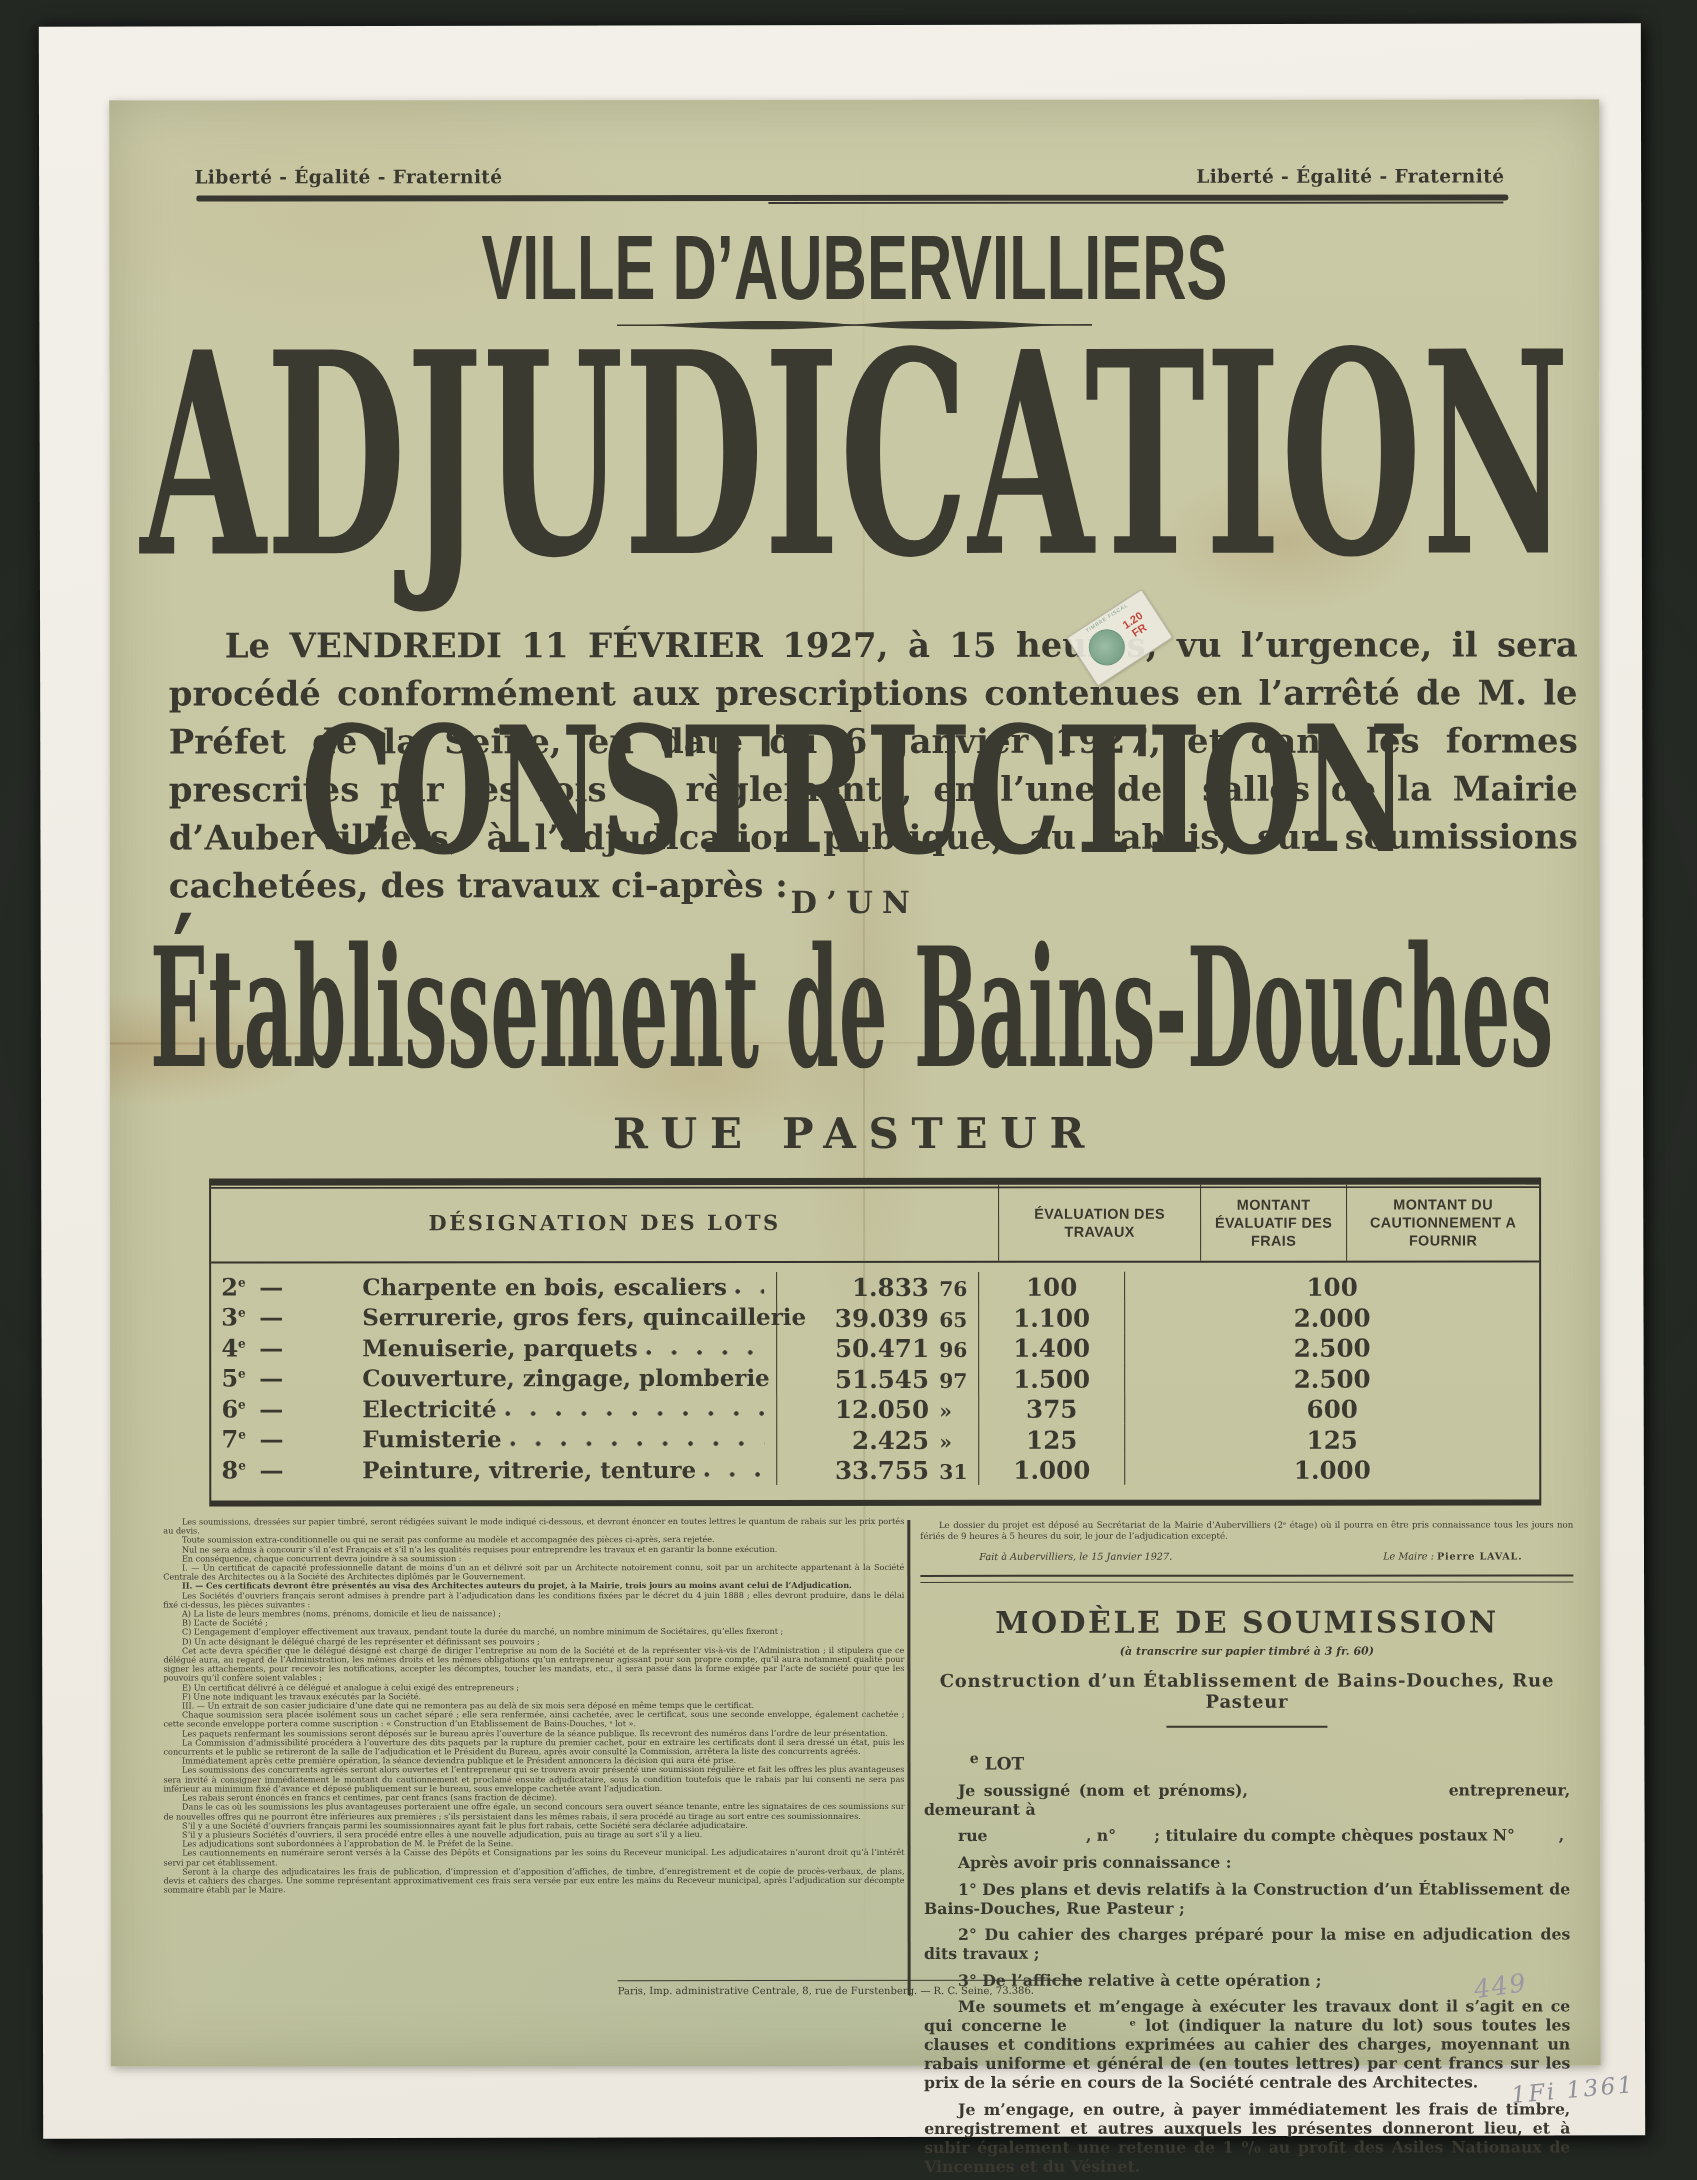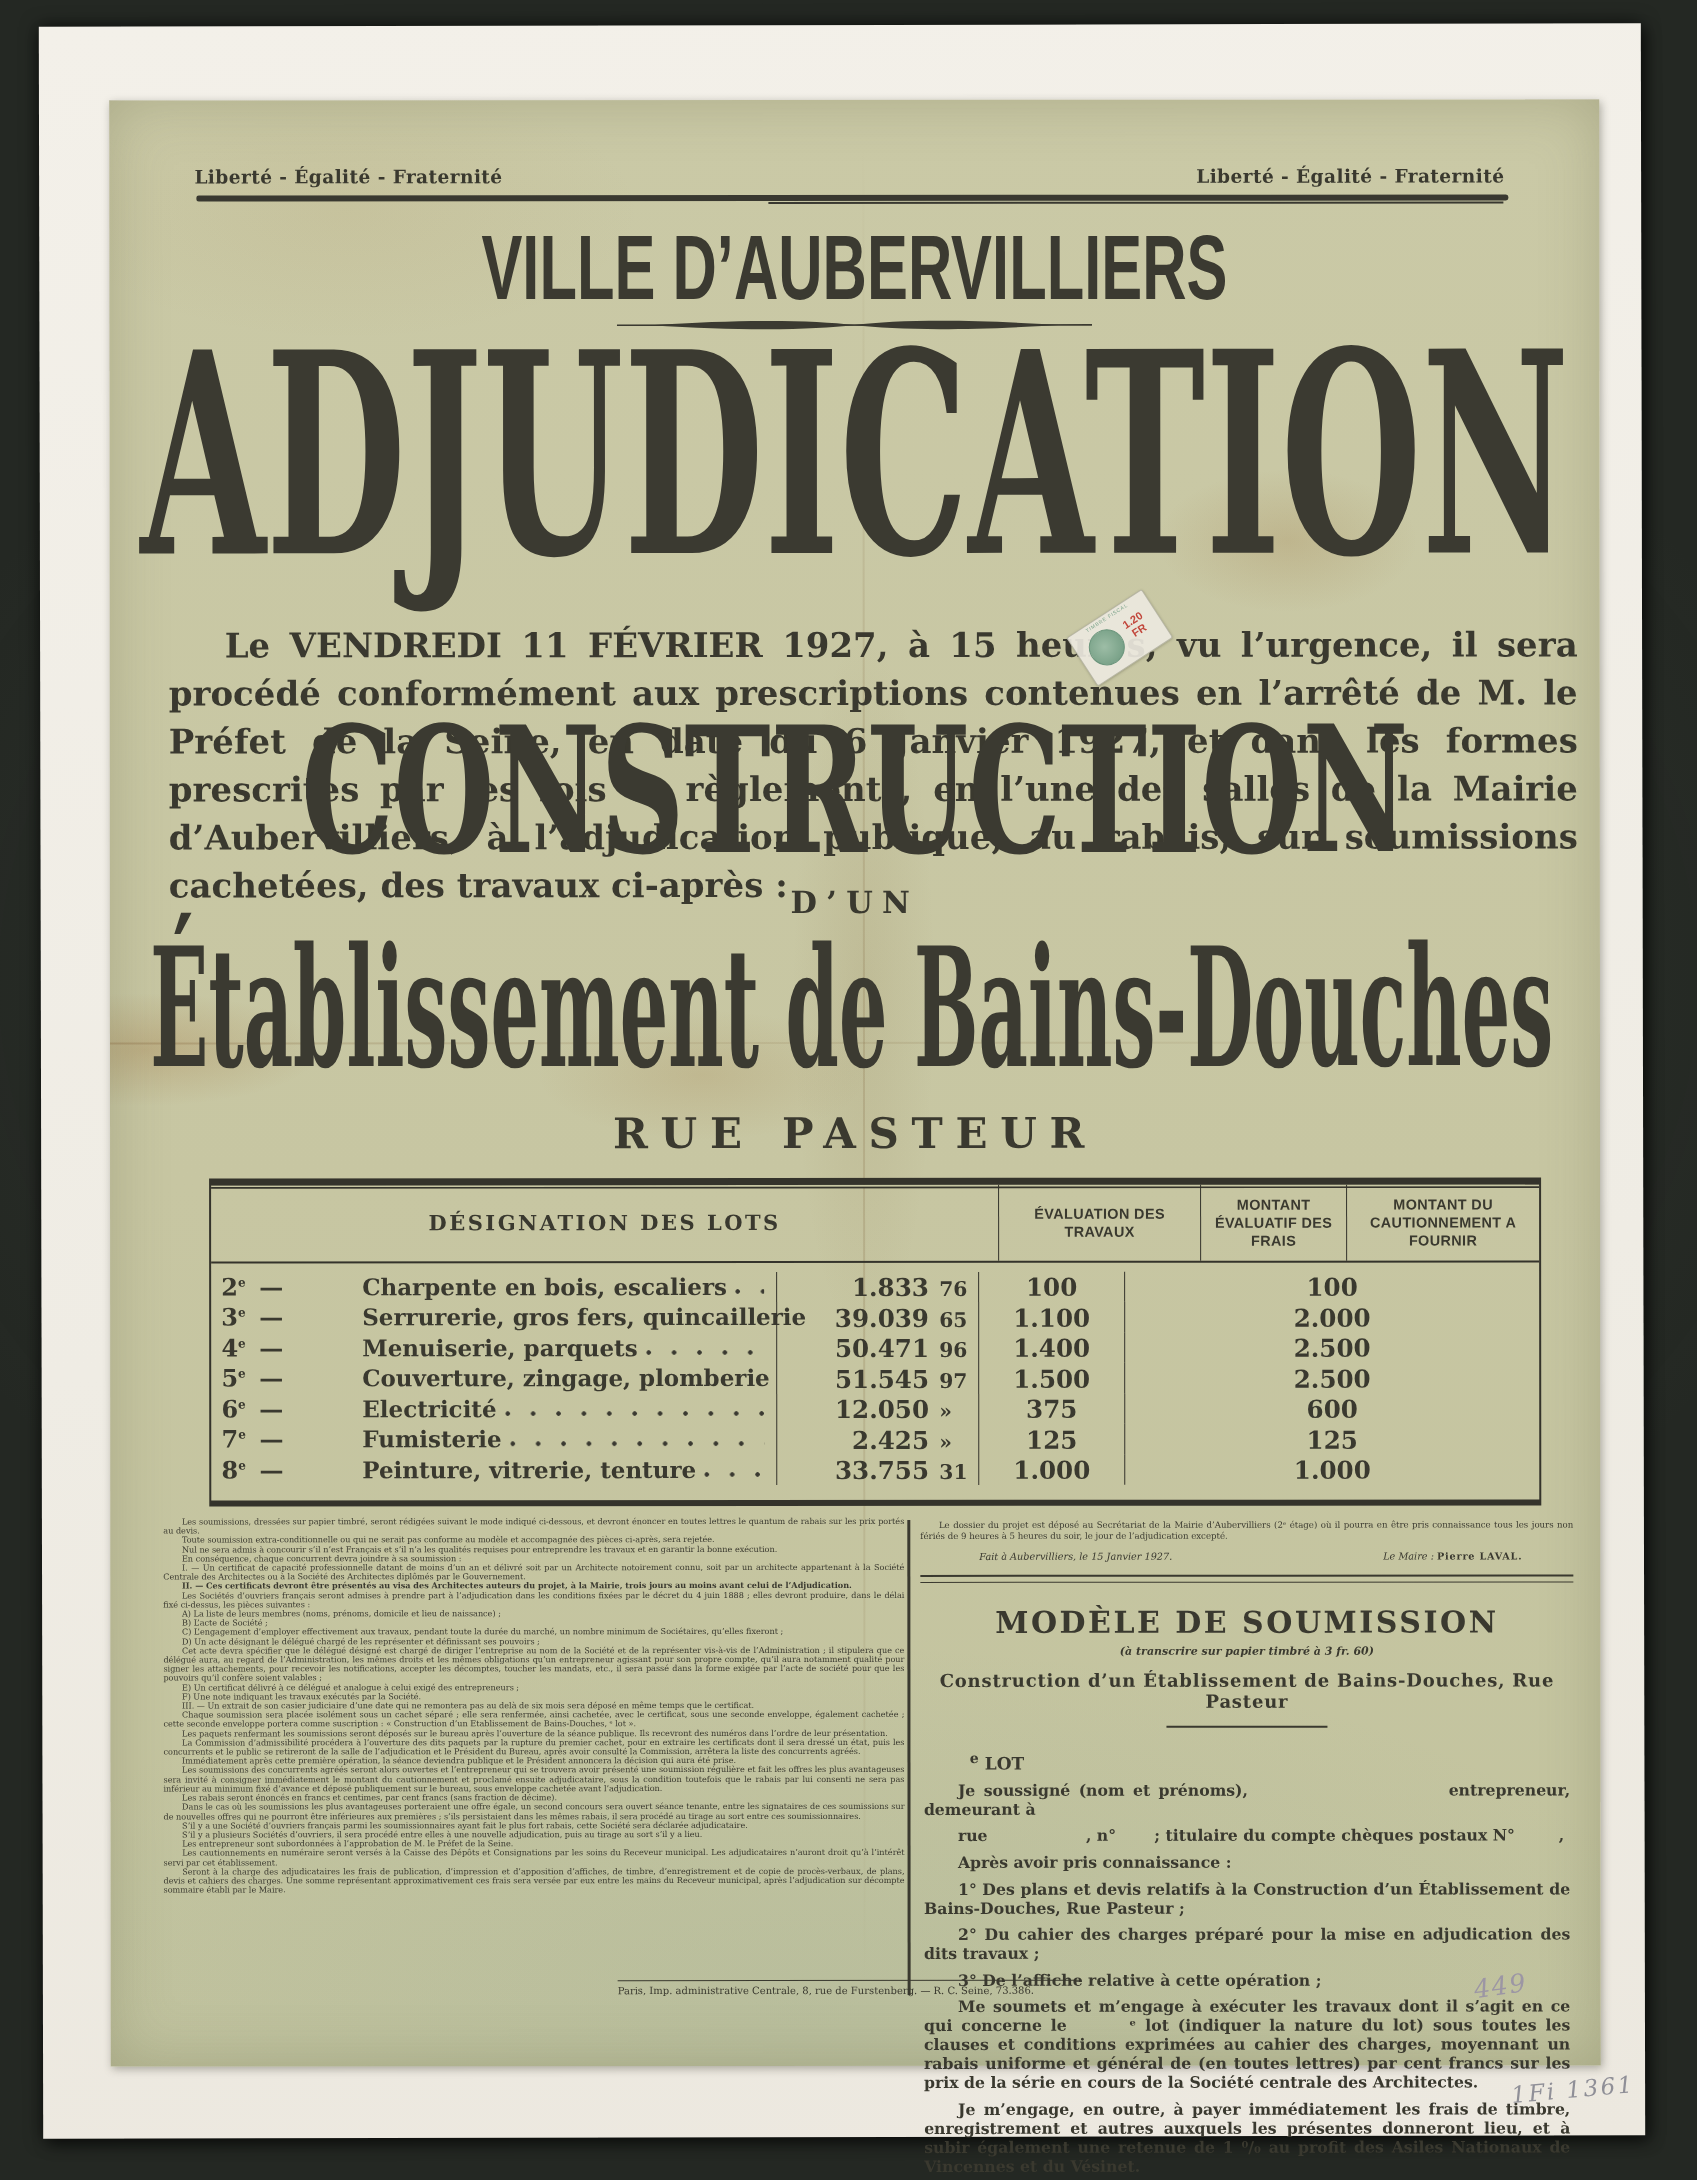--- a/index.html
+++ b/index.html
@@ -295,21 +295,21 @@
         <p>III. — Un extrait de son casier judiciaire d’une date qui ne remontera pas au delà de six mois sera déposé en même temps que le certificat.</p>
         <p>Chaque soumission sera placée isolément sous un cachet séparé ; elle sera renfermée, ainsi cachetée, avec le certificat, sous une seconde enveloppe, également cachetée ; cette seconde enveloppe portera comme suscription : « Construction d’un Etablissement de Bains-Douches, ᵉ lot ».</p>
         <p>Les paquets renfermant les soumissions seront déposés sur le bureau après l’ouverture de la séance publique. Ils recevront des numéros dans l’ordre de leur présentation.</p>
         <p>La Commission d’admissibilité procédera à l’ouverture des dits paquets par la rupture du premier cachet, pour en extraire les certificats dont il sera dressé un état, puis les concurrents et le public se retireront de la salle de l’adjudication et le Président du Bureau, après avoir consulté la Commission, arrêtera la liste des concurrents agréés.</p>
         <p>Immédiatement après cette première opération, la séance deviendra publique et le Président annoncera la décision qui aura été prise.</p>
         <p>Les soumissions des concurrents agréés seront alors ouvertes et l’entrepreneur qui se trouvera avoir présenté une soumission régulière et fait les offres les plus avantageuses sera invité à consigner immédiatement le montant du cautionnement et proclamé ensuite adjudicataire, sous la condition toutefois que le rabais par lui consenti ne sera pas inférieur au minimum fixé d’avance et déposé publiquement sur le bureau, sous enveloppe cachetée avant l’adjudication.</p>
         <p>Les rabais seront énoncés en francs et centimes, par cent francs (sans fraction de décime).</p>
         <p>Dans le cas où les soumissions les plus avantageuses porteraient une offre égale, un second concours sera ouvert séance tenante, entre les signataires de ces soumissions sur de nouvelles offres qui ne pourront être inférieures aux premières ; s’ils persistaient dans les mêmes rabais, il sera procédé au tirage au sort entre ces soumissionnaires.</p>
         <p>S’il y a une Société d’ouvriers français parmi les soumissionnaires ayant fait le plus fort rabais, cette Société sera déclarée adjudicataire.</p>
         <p>S’il y a plusieurs Sociétés d’ouvriers, il sera procédé entre elles à une nouvelle adjudication, puis au tirage au sort s’il y a lieu.</p>
-        <p>Les entrepreneur sont subordonnées à l’approbation de M. le Préfet de la Seine.</p>
+        <p>Les adjudications sont subordonnées à l’approbation de M. le Préfet de la Seine.</p>
         <p>Les cautionnements en numéraire seront versés à la Caisse des Dépôts et Consignations par les soins du Receveur municipal. Les adjudicataires n’auront droit qu’à l’intérêt servi par cet établissement.</p>
         <p>Seront à la charge des adjudicataires les frais de publication, d’impression et d’apposition d’affiches, de timbre, d’enregistrement et de copie de procès-verbaux, de plans, devis et cahiers des charges. Une somme représentant approximativement ces frais sera versée par eux entre les mains du Receveur municipal, après l’adjudication sur décompte sommaire établi par le Maire.</p>
       </div>
     <div class="abs col-div"></div>
 
     <div class="abs rcol">
       <p class="dossier">Le dossier du projet est déposé au Secrétariat de la Mairie d’Aubervilliers (2ᵉ étage) où il pourra en être pris connaissance tous les jours non fériés de 9 heures à 5 heures du soir, le jour de l’adjudication excepté.</p>
       <div class="dateline">
         <span class="fait">Fait à Aubervilliers, le 15 Janvier 1927.</span>
         <span class="maire"><i>Le Maire : </i><b>Pierre LAVAL.</b></span>

